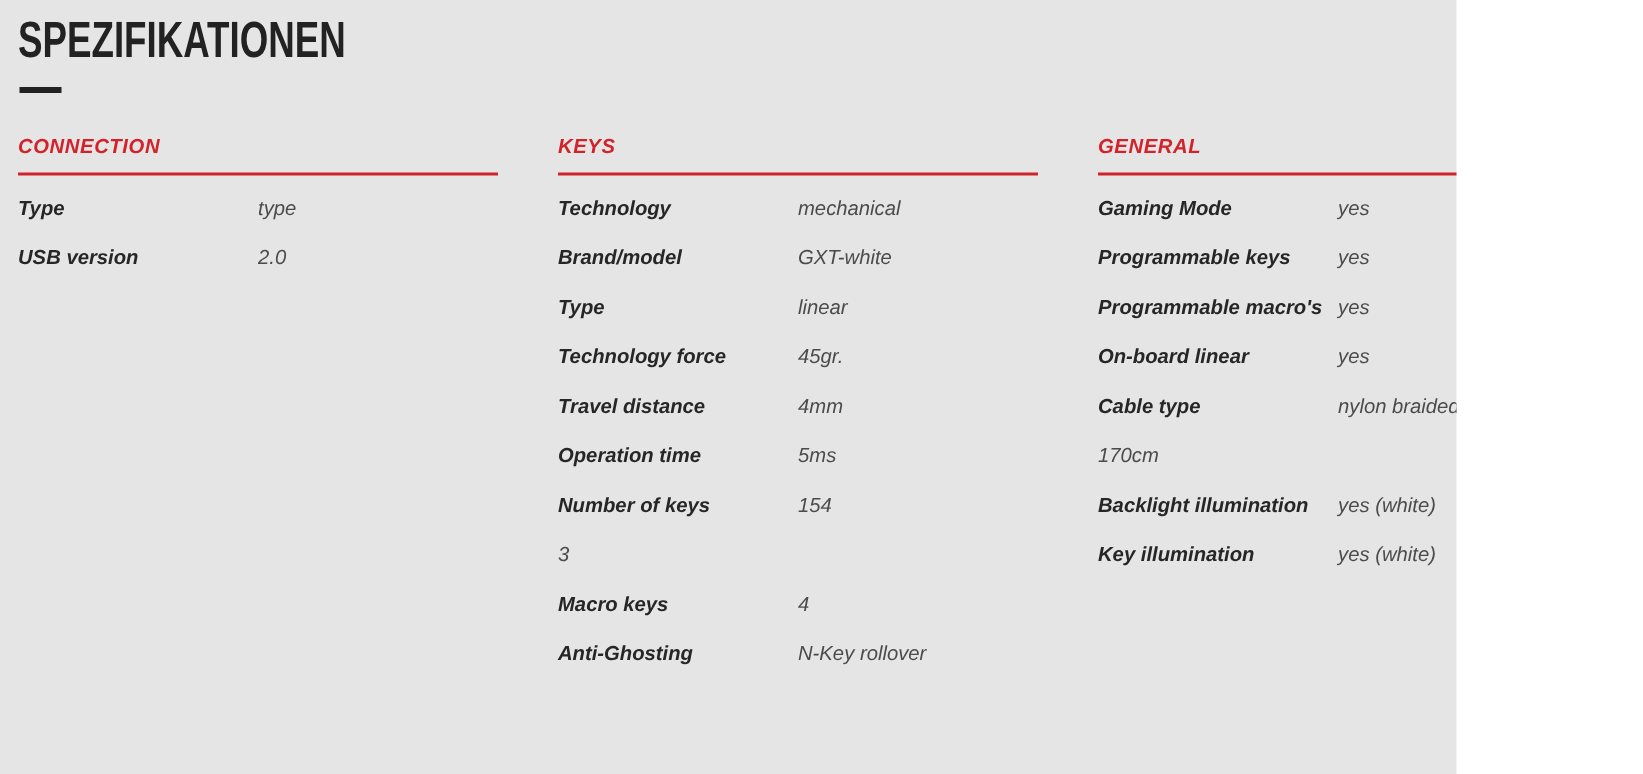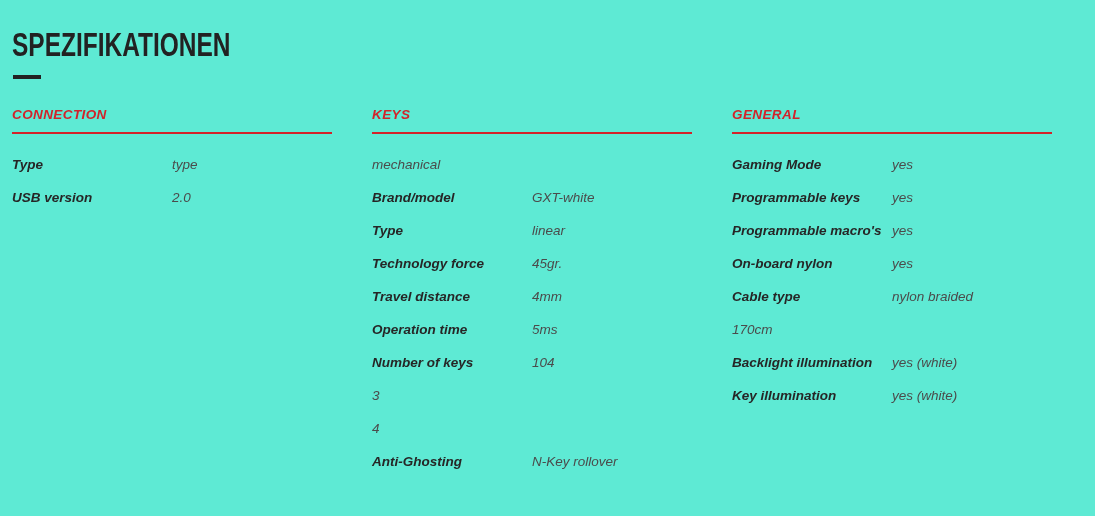--- a/index.html
+++ b/index.html
@@ -5,25 +5,25 @@
   :root{
     --accent:#d2232a;
     --label:#262626;
     --value:#4b4b4b;
     --title:#222222;
   }
   *{box-sizing:border-box;}
   html,body{margin:0;padding:0;background:#ffffff;}
   body{font-family:"Liberation Sans","DejaVu Sans",sans-serif;}
   .page{
-    width:1095px;
+    width:971px;
     height:516px;
     position:relative;
-    background:#5eead4;
-    padding:27px 2px 0 12px;
+    background:#e5e5e5;
+    padding:10px 2px 0 12px;
     overflow:hidden;
   }
   .title{
     margin:0;
     font-size:34px;
     line-height:1;
     font-weight:bold;
     color:var(--title);
     letter-spacing:0;
     white-space:nowrap;
@@ -54,21 +54,21 @@
     line-height:1;
     font-weight:bold;
     letter-spacing:0.4px;
     color:var(--accent);
     border-bottom:2px solid var(--accent);
     text-transform:uppercase;
   }
   .rows{padding-top:5px;}
   .row{
     display:flex;
-    align-items:flex-end;
+    align-items:center;
     height:33px;
     font-size:13.5px;
   }
   .lab{
     flex:0 0 160px;
     width:160px;
     font-weight:bold;
     color:var(--label);
     padding-right:6px;
   }
@@ -96,20 +96,21 @@
             <span class="lab">USB version</span>
             <span class="val">2.0</span>
           </div>
         </div>
     </section>
 
     <section class="col">
       <h2 class="sec-header">KEYS</h2>
       <div class="rows">
           <div class="row">
+            <span class="lab">Technology</span>
             <span class="val">mechanical</span>
           </div>
           <div class="row">
             <span class="lab">Brand/model</span>
             <span class="val">GXT-white</span>
           </div>
           <div class="row">
             <span class="lab">Type</span>
             <span class="val">linear</span>
           </div>
@@ -120,26 +121,27 @@
           <div class="row">
             <span class="lab">Travel distance</span>
             <span class="val">4mm</span>
           </div>
           <div class="row">
             <span class="lab">Operation time</span>
             <span class="val">5ms</span>
           </div>
           <div class="row">
             <span class="lab">Number of keys</span>
-            <span class="val">104</span>
+            <span class="val">154</span>
           </div>
           <div class="row">
             <span class="val">3</span>
           </div>
           <div class="row">
+            <span class="lab">Macro keys</span>
             <span class="val">4</span>
           </div>
           <div class="row">
             <span class="lab">Anti-Ghosting</span>
             <span class="val">N-Key rollover</span>
           </div>
         </div>
     </section>
 
     <section class="col">
@@ -151,21 +153,21 @@
           </div>
           <div class="row">
             <span class="lab">Programmable keys</span>
             <span class="val">yes</span>
           </div>
           <div class="row">
             <span class="lab">Programmable macro's</span>
             <span class="val">yes</span>
           </div>
           <div class="row">
-            <span class="lab">On-board nylon</span>
+            <span class="lab">On-board linear</span>
             <span class="val">yes</span>
           </div>
           <div class="row">
             <span class="lab">Cable type</span>
             <span class="val">nylon braided</span>
           </div>
           <div class="row">
             <span class="val">170cm</span>
           </div>
           <div class="row">

